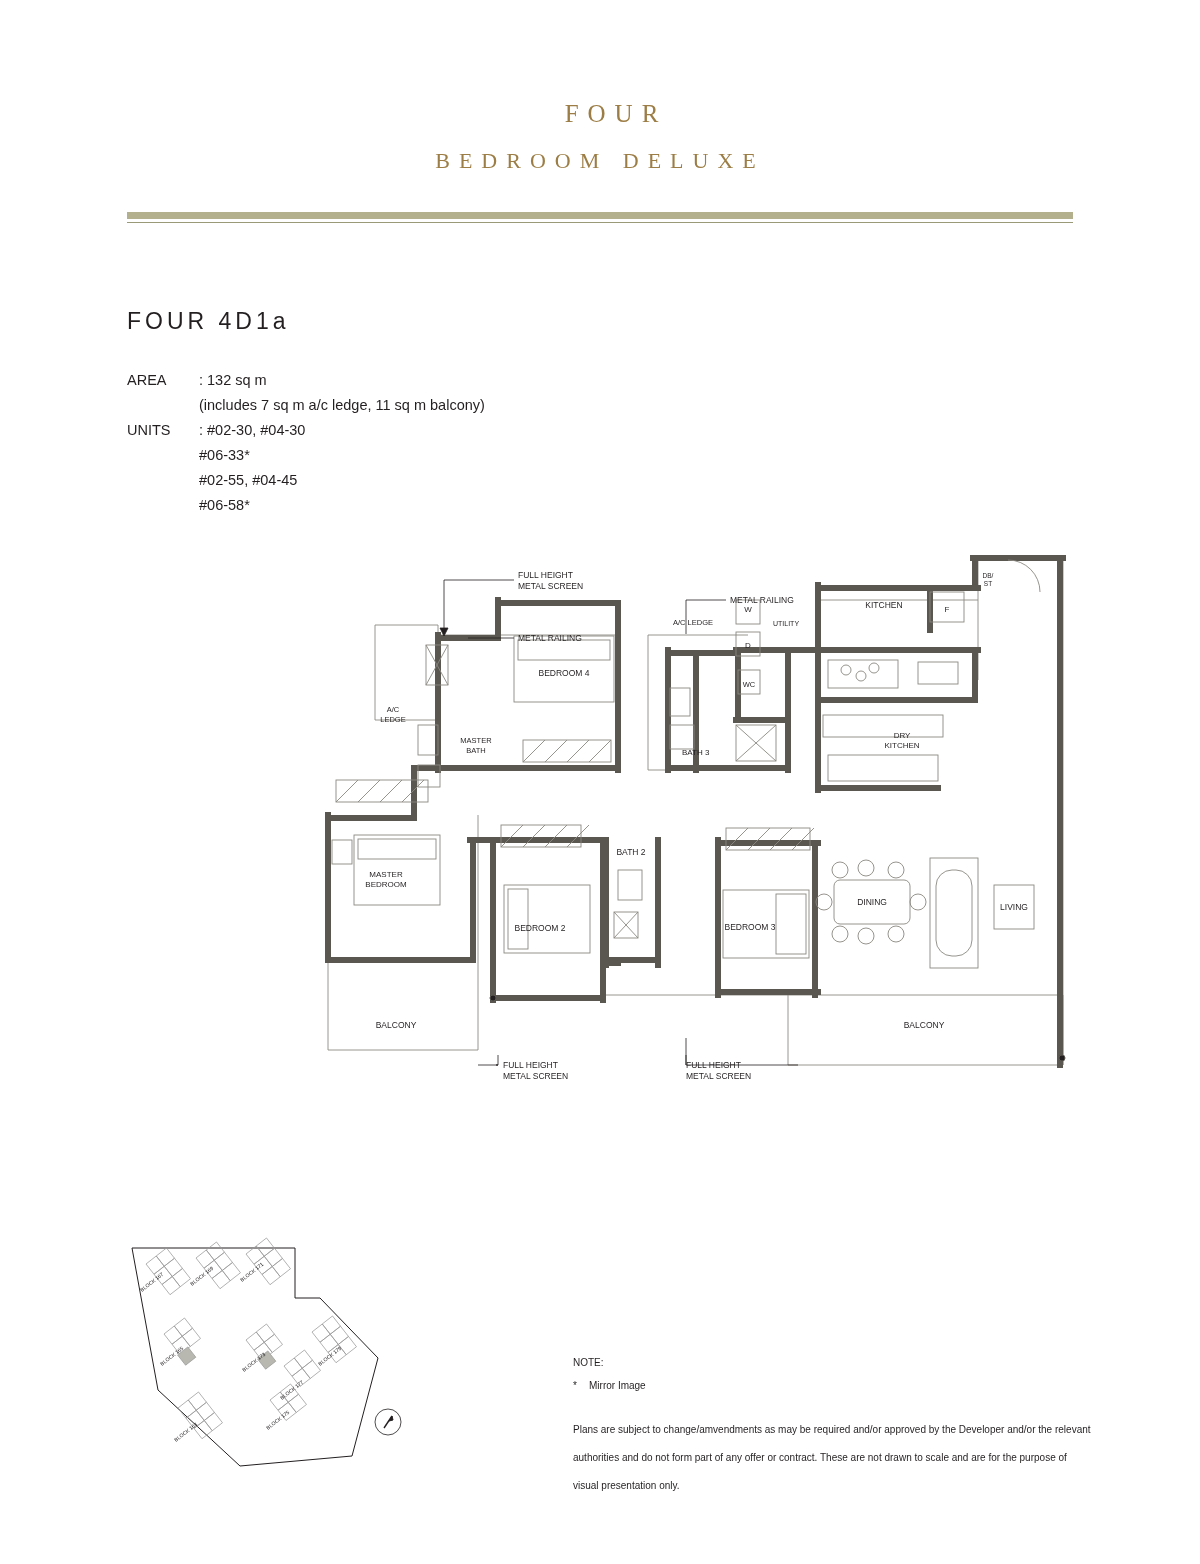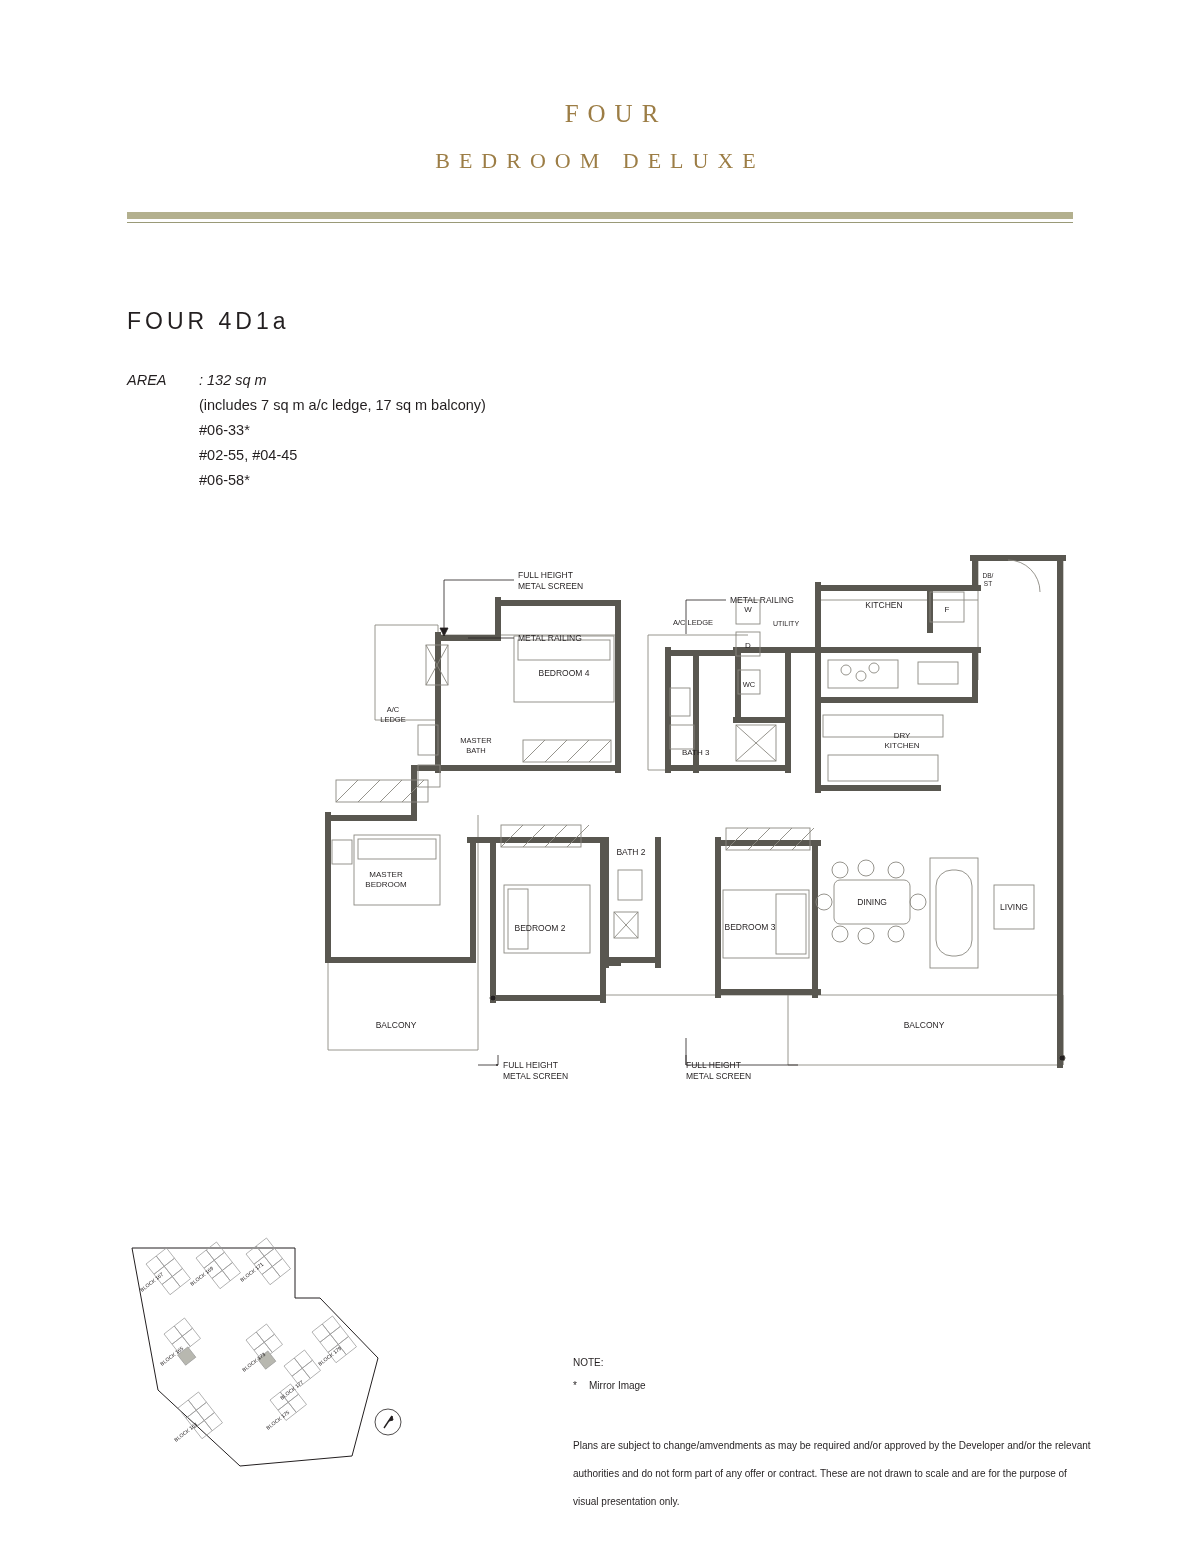--- a/index.html
+++ b/index.html
@@ -75,21 +75,21 @@
     font-family: "Liberation Sans", sans-serif;
   }
   .meta {
     position: absolute;
     left: 127px;
     top: 368px;
     font-size: 14.5px;
     line-height: 25px;
     color: #231f20;
   }
-  .meta-row { display: flex; font-style: italic; }
+  .meta-row { display: flex; }
   .meta-label { width: 72px; flex: 0 0 72px; }
   .meta-value { flex: 1; }
   .meta-sub { margin-left: 72px; }
 
   
   .plan {
     position: absolute;
     left: 318px;
     top: 540px;
     width: 760px;
@@ -110,21 +110,21 @@
   .note {
     position: absolute;
     left: 573px;
     top: 1352px;
     width: 520px;
     font-size: 10px;
     line-height: 21px;
     color: #231f20;
   }
   .note-title { margin-bottom: 2px; }
-  .note-star { margin-bottom: 36px; }
+  .note-star { margin-bottom: 20px; }
   .note-star .star { display: inline-block; width: 16px; }
   .note-para { line-height: 28px; }
 </style>
 </head>
 <body>
 
 <div class="page">
 
   <div class="title-line1">FOUR</div>
   <div class="title-line2">BEDROOM DELUXE</div>
@@ -135,21 +135,25 @@
     <div class="rule-thin"></div>
   </div>
 
   <div class="type-heading">FOUR 4D1a</div>
 
   <div class="meta">
     <div class="meta-row">
       <div class="meta-label">AREA</div>
       <div class="meta-value">: 132 sq m</div>
     </div>
-    <div class="meta-sub">(includes 7 sq m a/c ledge, 17 sq m balcony)</div>
+    <div class="meta-sub">(includes 7 sq m a/c ledge, 11 sq m balcony)</div>
+    <div class="meta-row">
+      <div class="meta-label">UNITS</div>
+      <div class="meta-value">: #02-30, #04-30</div>
+    </div>
     <div class="meta-sub">#06-33*</div>
     <div class="meta-sub">#02-55, #04-45</div>
     <div class="meta-sub">#06-58*</div>
   </div>
 
   <div class="plan">
     <svg width="760" height="560" viewBox="0 0 760 560" xmlns="http://www.w3.org/2000/svg">
       <g fill="none" stroke="#595750" stroke-width="1">
 
         <g stroke="#8c8a82" stroke-width="0.9">

